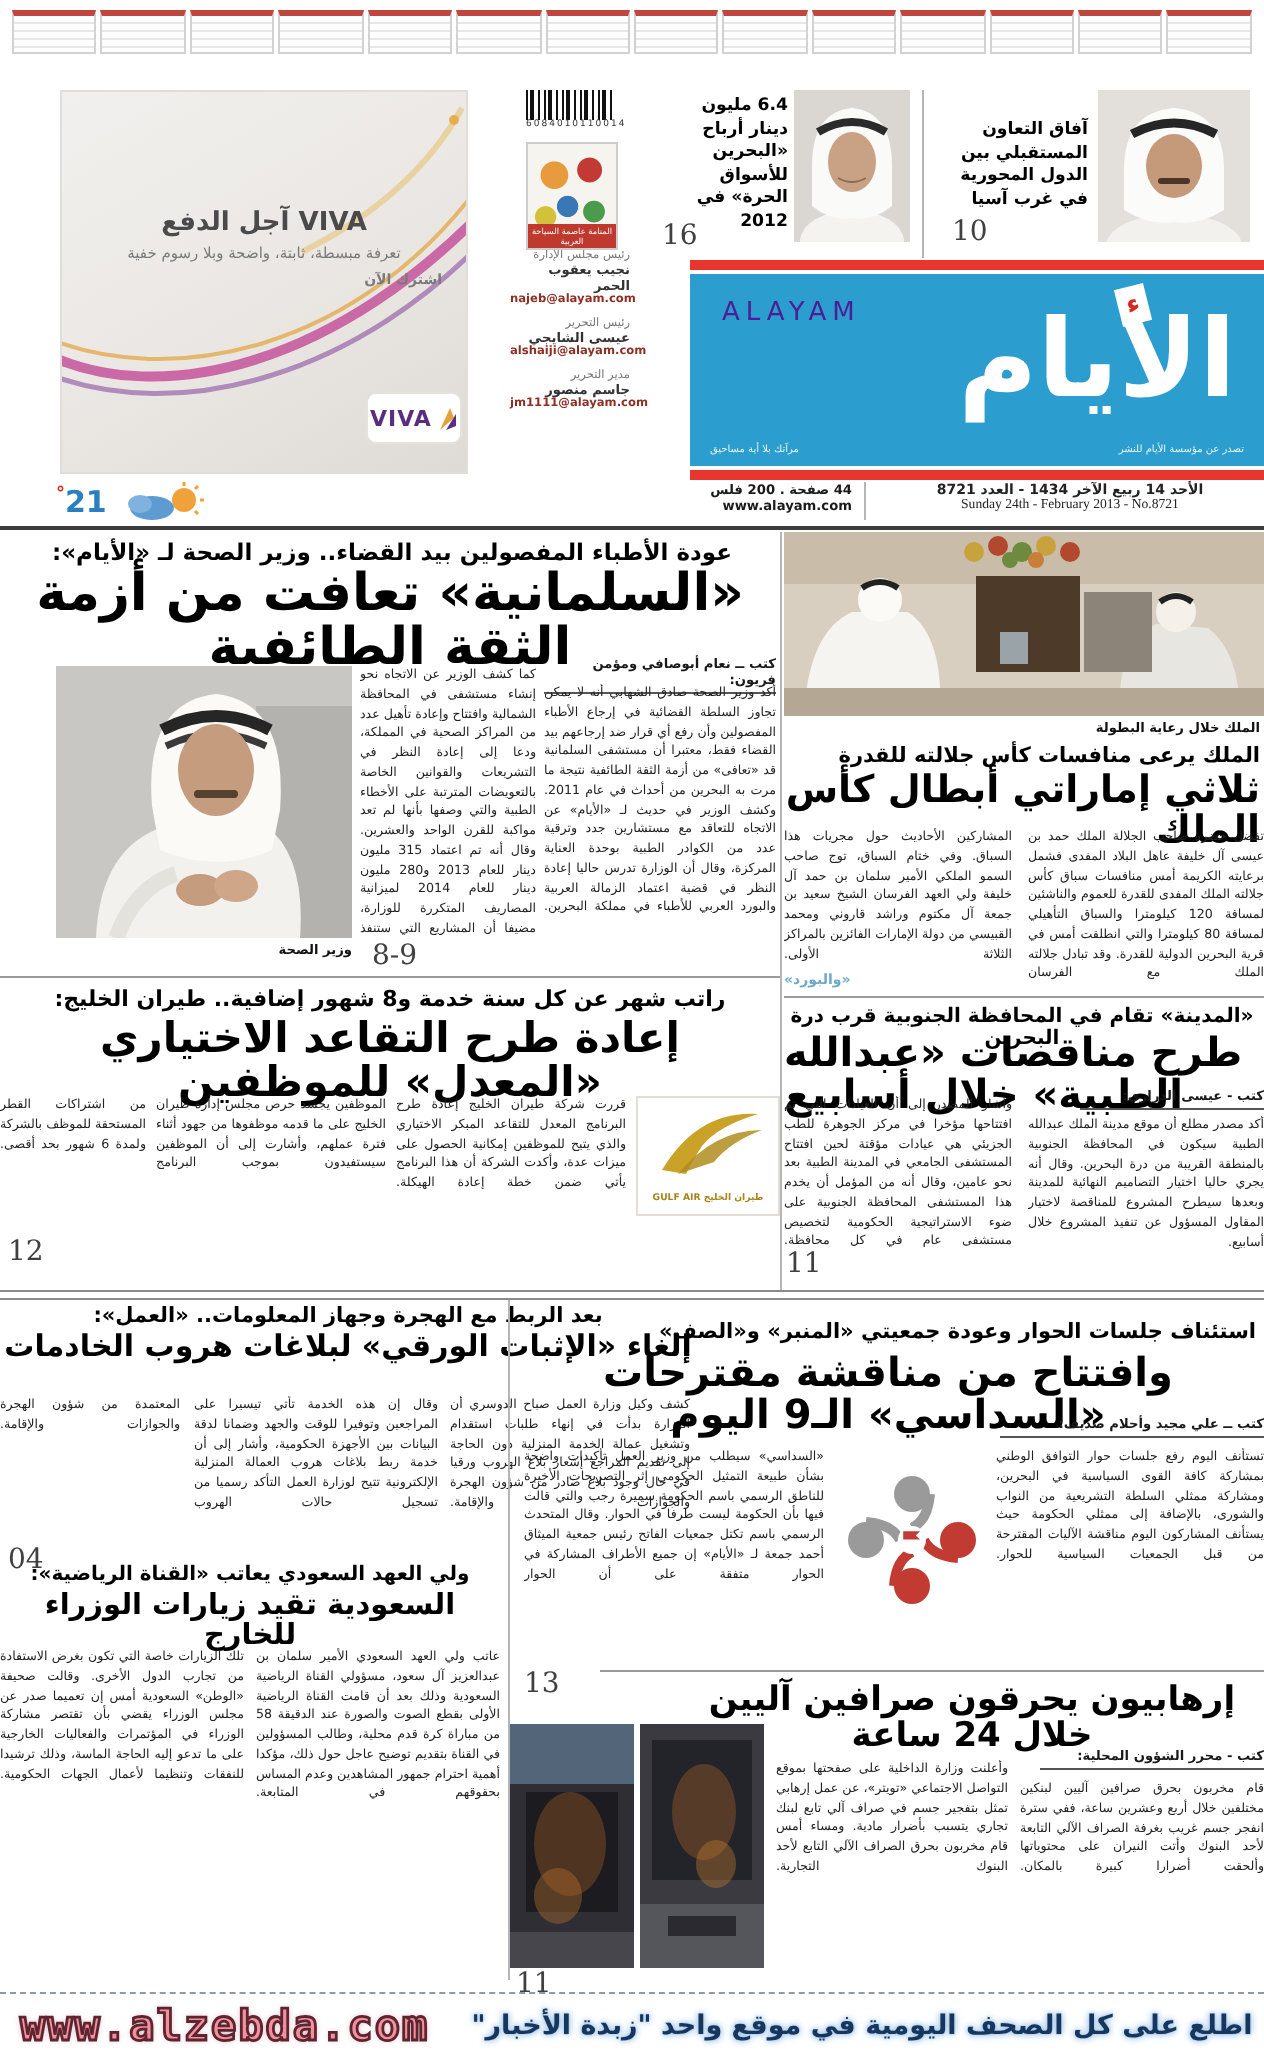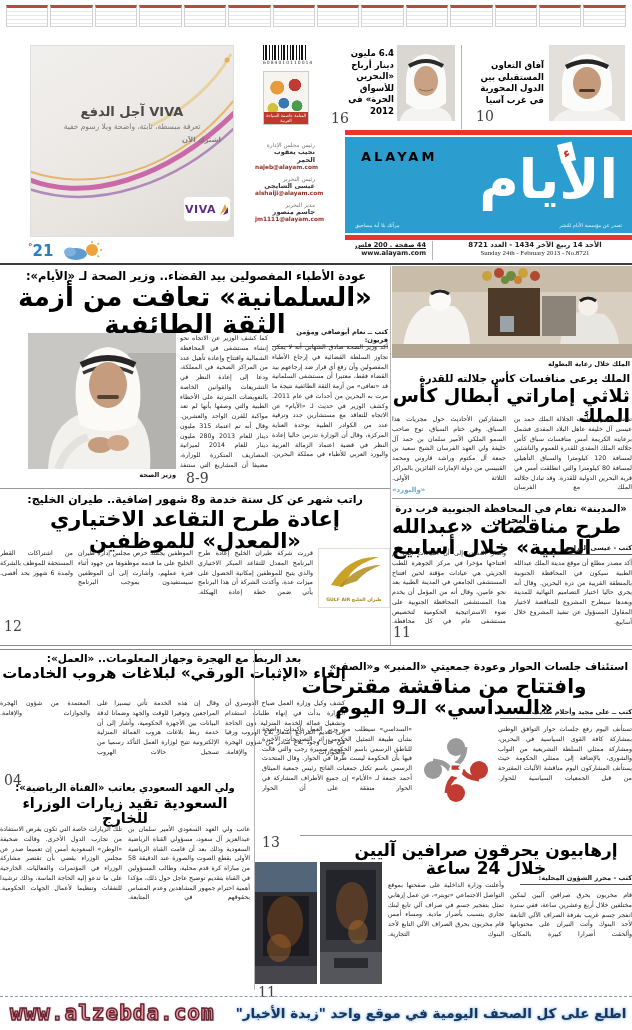--- a/index.html
+++ b/index.html
@@ -38,21 +38,21 @@
      radial-gradient(circle at 75% 65%,#4c9a4c 0 11%,transparent 12%),
      radial-gradient(circle at 20% 70%,#d3c13a 0 10%,transparent 11%),#f6f4ef;}
   .badge-band{position:absolute;left:0;right:0;bottom:0;background:#c0392f;color:#fff;font-size:4.2px;line-height:1.2;text-align:center;padding:1px 0;}
   .contact{text-align:right;}
   .contact .t{font-size:5.8px;color:#777;}
   .contact .n{font-size:6.6px;font-weight:bold;color:#333;}
   .contact .e{font-size:5.8px;font-weight:bold;color:#8d2f23;direction:ltr;text-align:right;}
   
   .redbar{background:#e8362e;}
   .mast-blue{background:#2b9dce;}
-  .mast-latin{color:#000000;font-weight:bold;font-size:13px;letter-spacing:3px;}
+  .mast-latin{color:#4c1d95;font-weight:normal;font-size:13px;letter-spacing:3px;}
   .mast-ar{color:#fff;font-weight:bold;font-size:54px;line-height:1;}
   .hamza{background:#fff;color:#d22c22;font-weight:bold;font-size:13px;display:flex;align-items:center;justify-content:center;transform:rotate(-14deg);}
   .mast-tag{color:#eaf6fc;font-size:5px;}
   .date-ar{font-size:7px;font-weight:bold;color:#222;}
   .date-en{font-family:"Liberation Serif",serif;font-size:6.8px;color:#222;}
   .weather-num{font-size:15px;font-weight:bold;color:#2a7fc1;}
   .weather-deg{color:#d22c22;font-size:9px;vertical-align:super;font-weight:bold;}
   .tag-sport{color:#6fa8c9;font-weight:bold;font-size:7px;}
   .glogo-cap{font-size:4.6px;color:#a8841c;text-align:center;font-weight:bold;line-height:1.3;}
   
@@ -103,21 +103,21 @@
       </svg>
     </div>
   </div>
 
   <div class="a" style="left:255px;top:45px;width:60px;">
     <div class="barcode" style="width:44px;margin-left:8px;"></div>
     <div class="bc-num" style="width:44px;margin-left:8px;">6084010110014</div>
     <div style="position:relative;width:44px;height:52px;margin:6px 0 0 8px;" class="badge">
       <div class="badge-band ar">المنامة عاصمة السياحة العربية</div>
     </div>
-    <div class="contact ar" style="margin-top:17px;">
+    <div class="contact ar" style="margin-top:0;">
       <div class="t">رئيس مجلس الإدارة</div>
       <div class="n">نجيب يعقوب الحمر</div>
       <div class="e">najeb@alayam.com</div>
     </div>
     <div class="contact ar" style="margin-top:6px;">
       <div class="t">رئيس التحرير</div>
       <div class="n">عيسى الشايجي</div>
       <div class="e">alshaiji@alayam.com</div>
     </div>
     <div class="contact ar" style="margin-top:6px;">
@@ -170,21 +170,21 @@
     <g stroke="#f0a23a" stroke-width="1.5">
         <line x1="30" y1="0" x2="30" y2="2"></line>
         <line x1="38" y1="9" x2="40" y2="9"></line>
         <line x1="35.5" y1="3.5" x2="37" y2="2"></line>
         <line x1="35.5" y1="14.5" x2="37" y2="16"></line>
       </g>
     <ellipse cx="14" cy="13" rx="11" ry="6" fill="#5e9bd1"></ellipse>
     <ellipse cx="8" cy="11" rx="6" ry="4.5" fill="#7fb2de"></ellipse>
   </svg>
   <div class="a ar" style="left:340px;top:241px;width:86px;text-align:right;">
-    <div style="font-size:6.6px;font-weight:bold;text-decoration:underline;">44 صفحة . 200 فلس</div>
+    <div style="font-size:6.6px;font-weight:bold;">44 صفحة . 200 فلس</div>
     <div style="font-size:6.6px;font-weight:bold;direction:ltr;text-align:right;">www.alayam.com</div>
   </div>
   <div class="a vrule" style="left:432px;top:241px;height:19px;"></div>
   <div class="a" style="left:440px;top:241px;width:190px;text-align:center;">
     <div class="ar date-ar">الأحد 14 ربيع الآخر 1434 - العدد 8721</div>
     <div class="date-en">Sunday 24th - February 2013 - No.8721</div>
   </div>
   <div class="a" style="left:0;top:263px;width:632px;height:2px;background:#3c3c3c;"></div>
 
   <div class="a ar kicker" style="left:5px;top:269px;width:382px;font-size:11.5px;text-align:center;">عودة الأطباء المفصولين بيد القضاء.. وزير الصحة لـ «الأيام»:</div>

